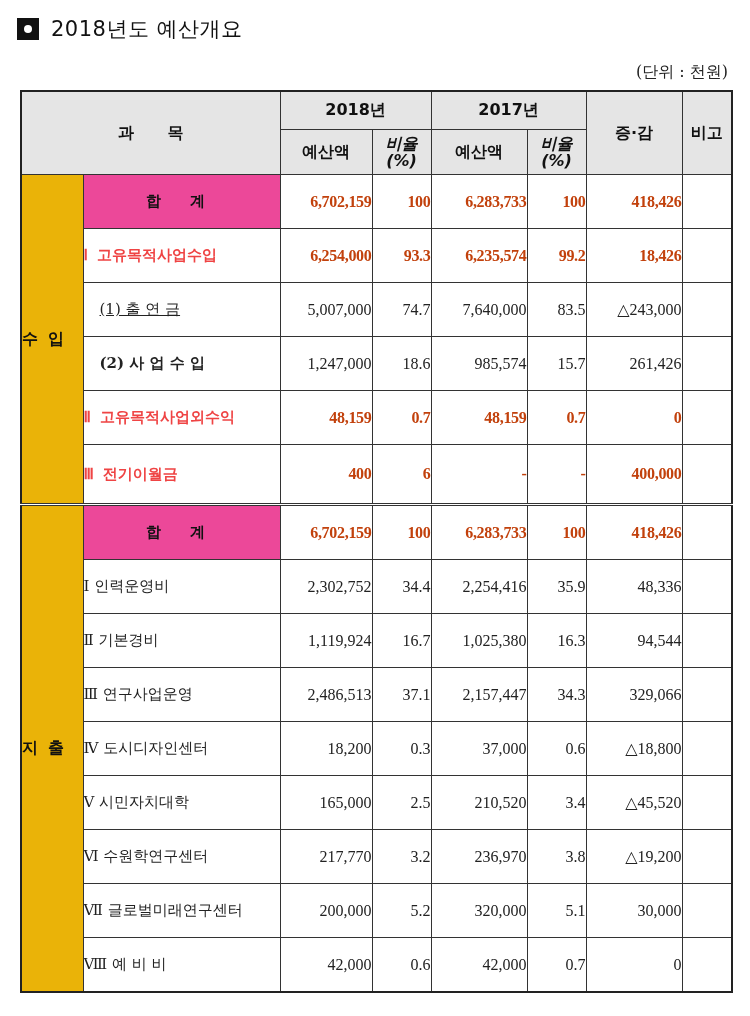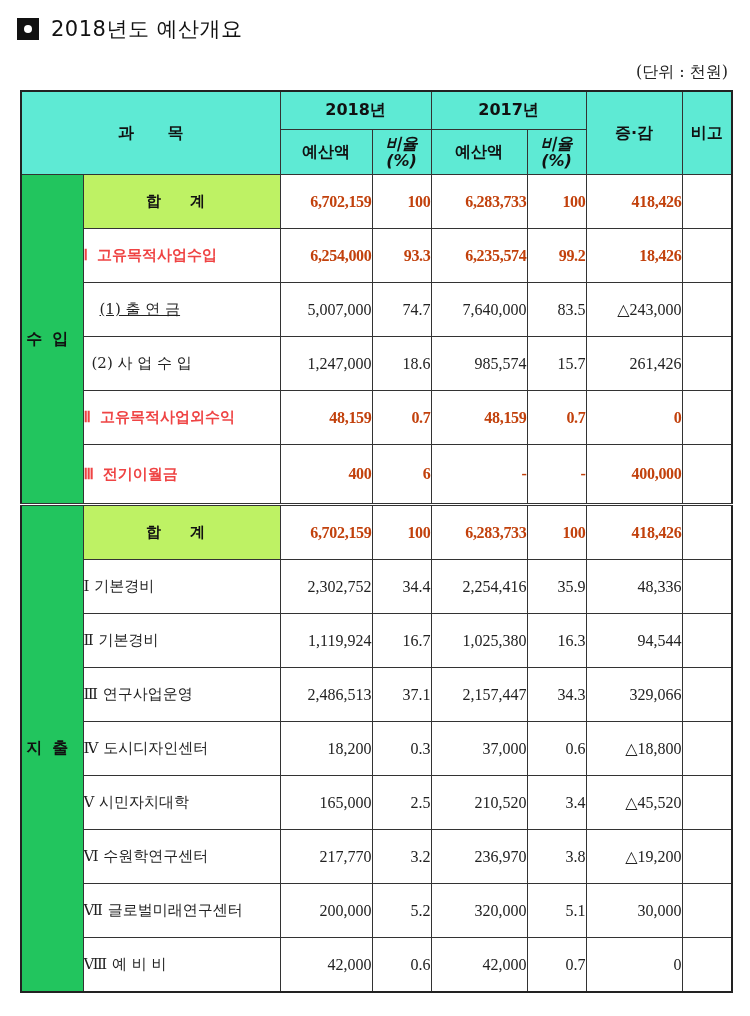--- a/index.html
+++ b/index.html
@@ -25,36 +25,36 @@
       font-family: "DejaVu Serif", serif; color: #222; margin-left: 34px;
     }
     table.budget {
       position: absolute; left: 20px; top: 90px; width: 711px;
       border-collapse: collapse; table-layout: fixed;
       border: 2px solid #222;
     }
     table.budget td, table.budget th {
       border: 1px solid #333; padding: 0; overflow: hidden; white-space: nowrap;
     }
-    th { background: #5eead4; font-weight: bold; font-size: 16px; color: #111; }
+    th { background: #e5e5e5; font-weight: bold; font-size: 16px; color: #111; }
     th.top { height: 37px; }
     th.sub { height: 44px; }
     th .ratio { display: block; line-height: 17px; font-size: 16px; font-style: italic; }
     tr.row td { height: 53px; }
     tr.row.tall td { height: 58px; }
     td.section {
-      background: #22c55e; text-align: center; font-weight: bold; font-size: 16px;
+      background: #eab308; text-align: left; font-weight: bold; font-size: 16px;
       letter-spacing: 10px;
     }
     td.label {
       font-family: "DejaVu Serif", serif; font-size: 15px; padding-left: 12px; color: #222;
     }
     td.label.bold { font-family: Liberation Mono, monospace; font-weight: bold; font-size: 15px; color: #ef4444; }
     td.label.total {
-      background: #bef264; text-align: center; font-family: "DejaVu Sans", sans-serif;
+      background: #ec4899; text-align: center; font-family: "DejaVu Sans", sans-serif;
       font-weight: bold; letter-spacing: 12px; padding-left: 0; color: #111;
     }
     td.num {
       text-align: right; padding-right: 10px; font-family: "Liberation Serif", serif;
       font-size: 16px; color: #222;
     }
     td.num.bold { font-weight: bold; color: #c2410c; letter-spacing: -0.3px; }
     tr.sep td { border-top: 3px double #333; }
   </style>
 </head>
@@ -122,21 +122,21 @@
     <tr class="row">
       <td class="label" style="padding-left:16px;text-decoration:underline;">(1) 출  연  금</td>
       <td class="num">5,007,000</td>
       <td class="num">74.7</td>
       <td class="num">7,640,000</td>
       <td class="num">83.5</td>
       <td class="num">△243,000</td>
       <td></td>
     </tr>
     <tr class="row">
-      <td class="label" style="padding-left:8px;">(2) 사 업 수 입</td>
+      <td class="label" style="padding-left:16px;font-weight:bold;">(2) 사 업 수 입</td>
       <td class="num">1,247,000</td>
       <td class="num">18.6</td>
       <td class="num">985,574</td>
       <td class="num">15.7</td>
       <td class="num">261,426</td>
       <td></td>
     </tr>
     <tr class="row">
       <td class="label bold">Ⅱ  고유목적사업외수익</td>
       <td class="num bold">48,159</td>
@@ -160,21 +160,21 @@
       <td class="section" rowspan="9">지출</td>
       <td class="label total">합 계</td>
       <td class="num bold">6,702,159</td>
       <td class="num bold">100</td>
       <td class="num bold">6,283,733</td>
       <td class="num bold">100</td>
       <td class="num bold">418,426</td>
       <td></td>
     </tr>
     <tr class="row">
-      <td class="label">Ⅰ  기본경비</td>
+      <td class="label">Ⅰ  인력운영비</td>
       <td class="num">2,302,752</td>
       <td class="num">34.4</td>
       <td class="num">2,254,416</td>
       <td class="num">35.9</td>
       <td class="num">48,336</td>
       <td></td>
     </tr>
     <tr class="row">
       <td class="label">Ⅱ  기본경비</td>
       <td class="num">1,119,924</td>

